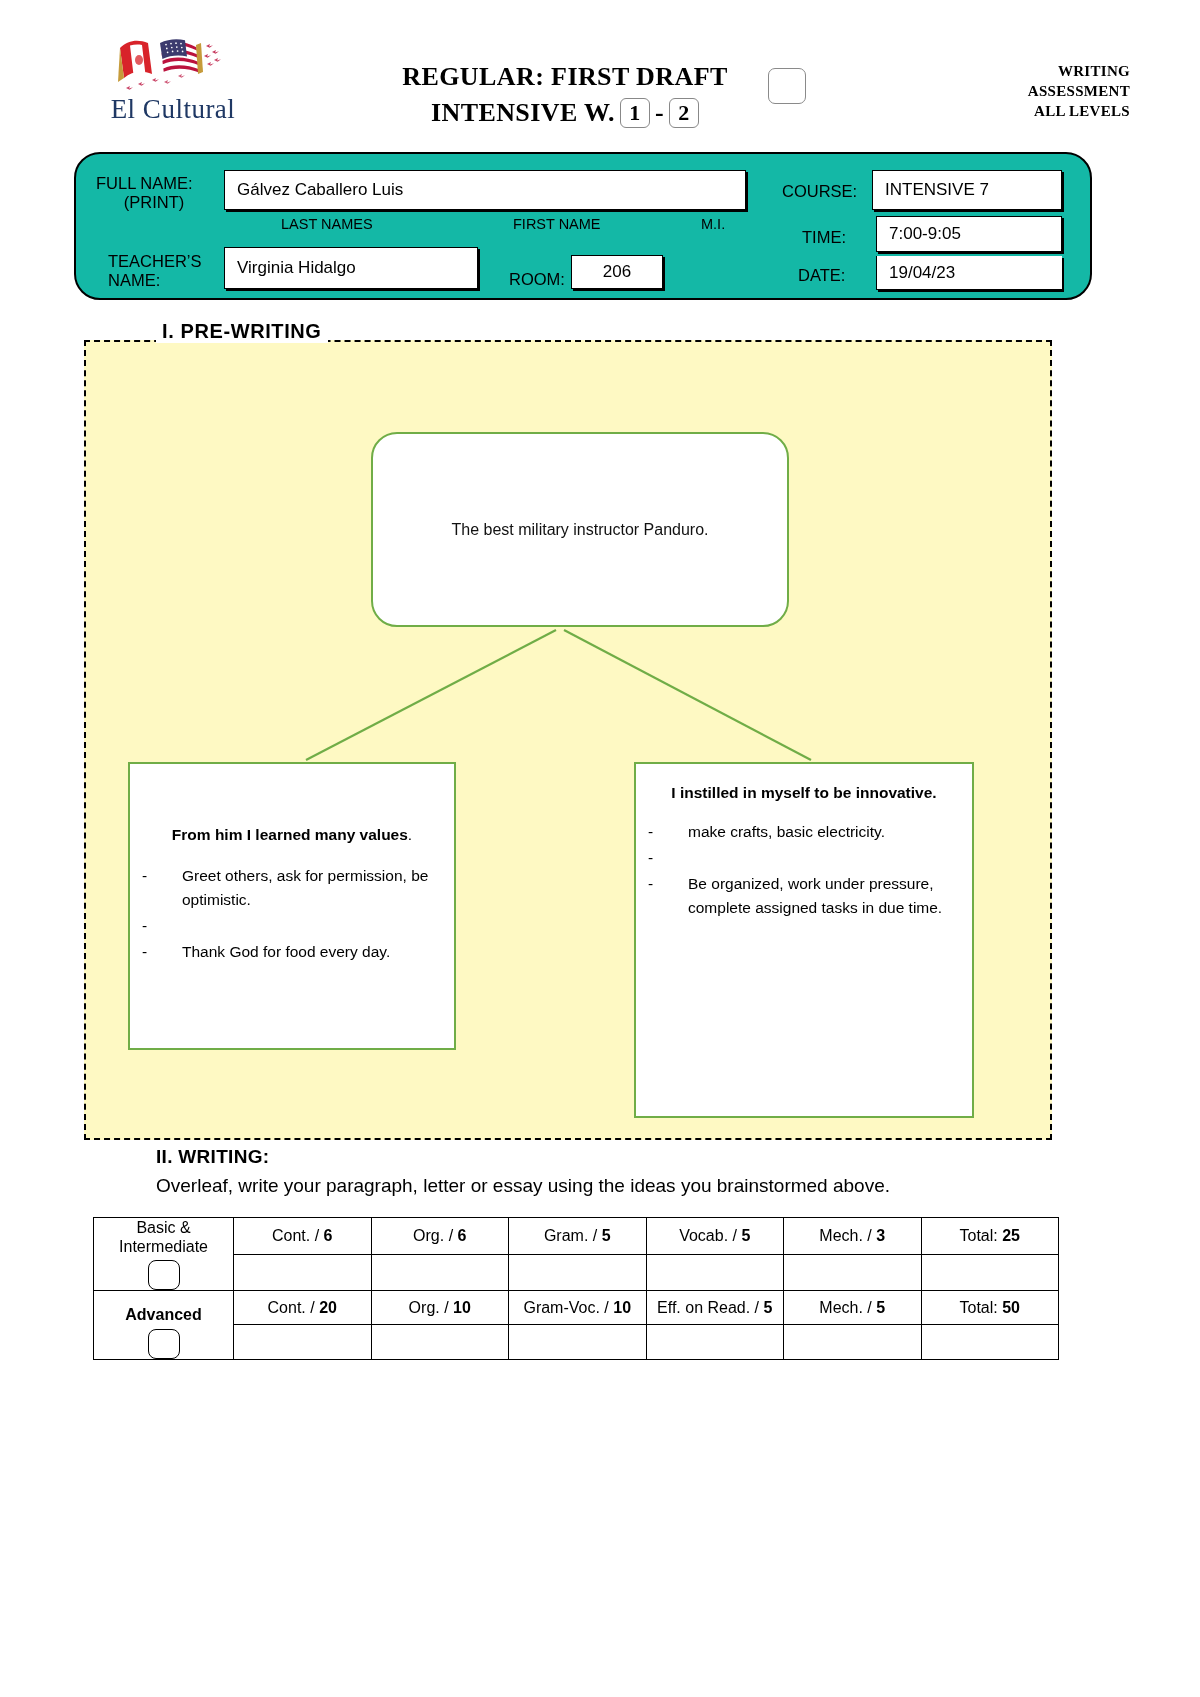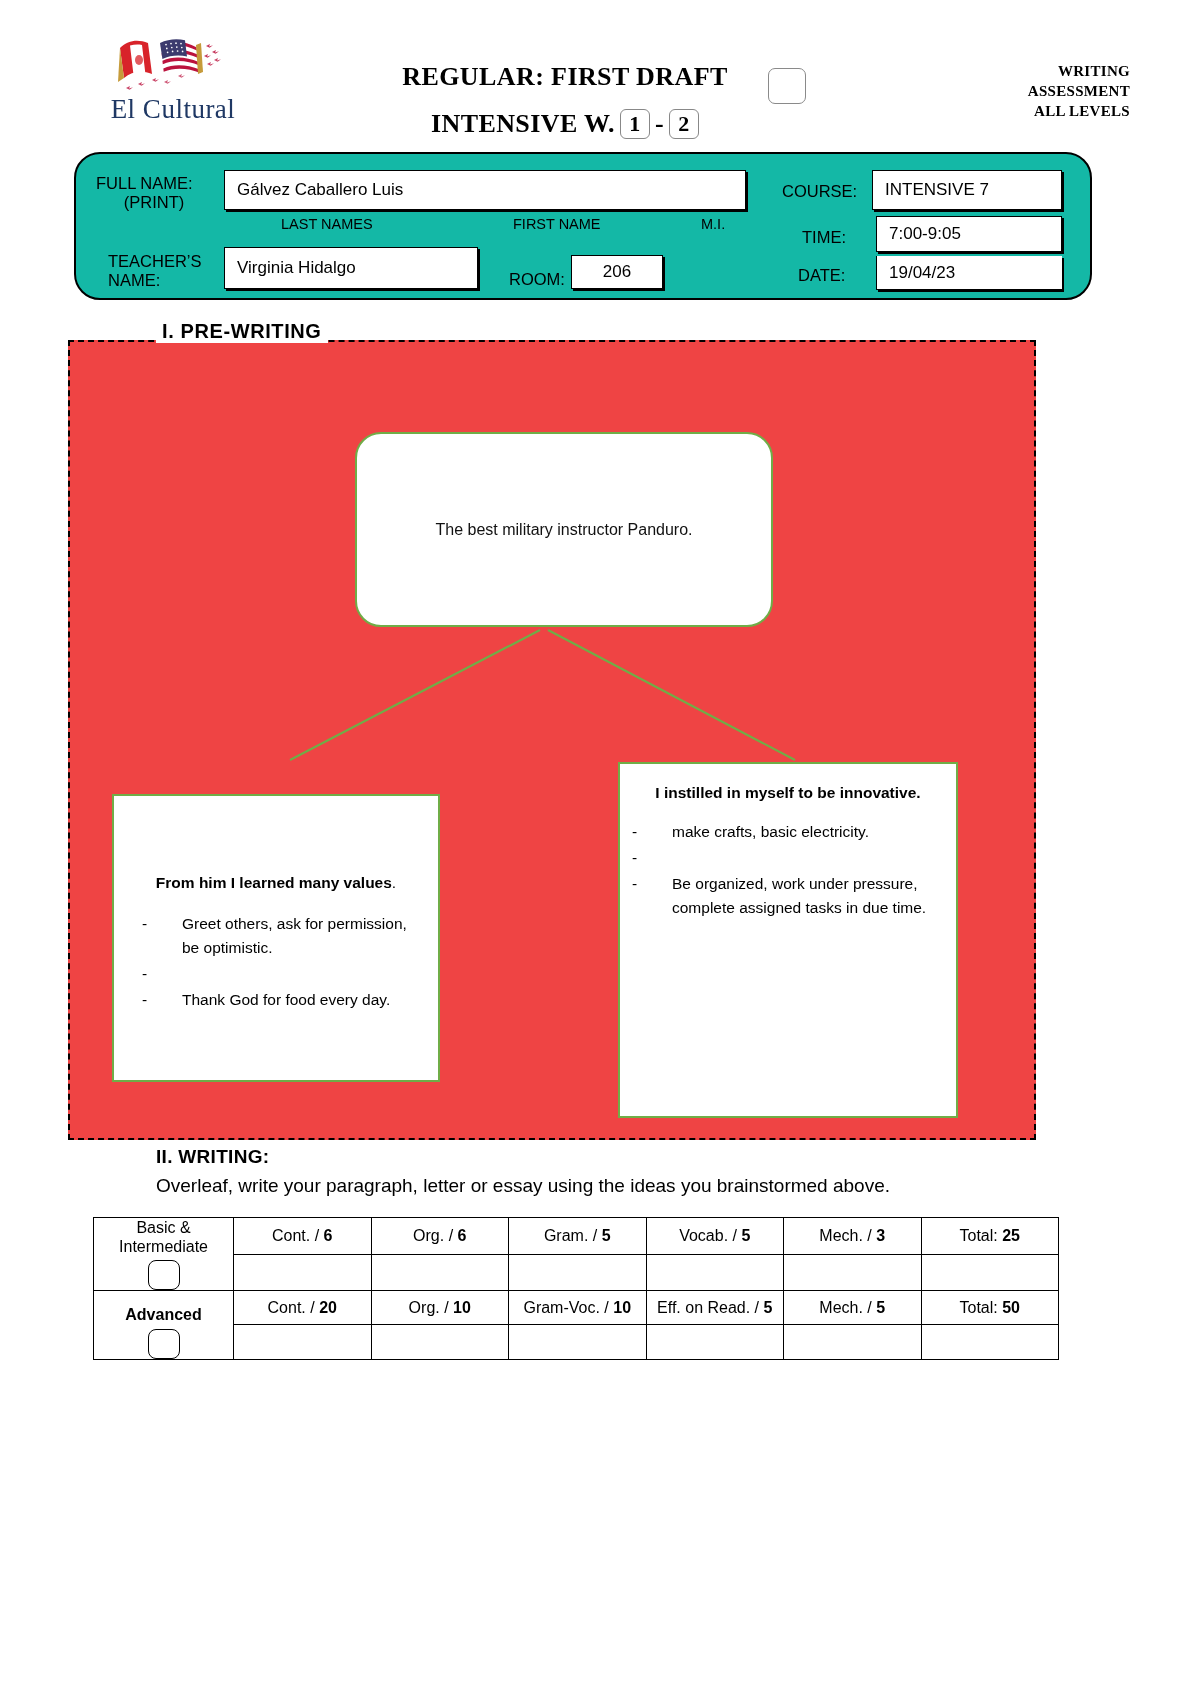--- a/index.html
+++ b/index.html
@@ -42,21 +42,21 @@
     position: absolute;
     left: 330px; top: 62px;
     width: 470px;
     text-align: center;
     font-family: "Liberation Serif", serif;
     font-weight: bold;
   }
   .title-line1 { font-size: 26px; letter-spacing: 0.4px; }
   .title-line2 {
     font-size: 26px; letter-spacing: 0.4px;
-    margin-top: 17px;
+    margin-top: 6px;
     display: flex; align-items: center; justify-content: center; gap: 5px;
   }
   .wnum {
     display: inline-flex; align-items: center; justify-content: center;
     width: 30px; height: 30px;
     border: 1px solid #888;
     border-radius: 6px;
     font-size: 22px;
     background: #fff;
   }
@@ -115,24 +115,24 @@
     left: 156px; top: 320px;
     font-size: 20px;
     font-weight: bold;
     letter-spacing: 0.6px;
     background: #fff;
     padding: 0 6px;
     z-index: 4;
   }
   .prewrite-box {
     position: absolute;
-    left: 68px; top: 340px;
+    left: 84px; top: 340px;
     width: 968px; height: 800px;
     border: 2px dashed #000;
-    background: #ef4444;
+    background: #fef9c3;
     text-decoration: underline;
   }
 
   
   .diagram { position: absolute; left: 0; top: 0; width: 968px; height: 800px; }
   .node {
     position: absolute;
     border: 2px solid #70AD47;
     background: #fff;
     z-index: 3;
@@ -140,22 +140,21 @@
   .node-top {
     left: 285px; top: 90px;
     width: 418px; height: 195px;
     border-radius: 26px;
     display: flex; align-items: center; justify-content: center;
   }
   .node-top .txt { font-size: 16px; color: #111; }
   .node-left {
     left: 42px; top: 420px;
     width: 328px; height: 288px;
-    padding: 16px;
-    margin-top: 32px;
+    padding: 0;
   }
   .node-right {
     left: 548px; top: 420px;
     width: 340px; height: 356px;
   }
   .node-head {
     font-size: 15.5px;
     font-weight: bold;
     text-align: center;
     padding: 0 14px;

